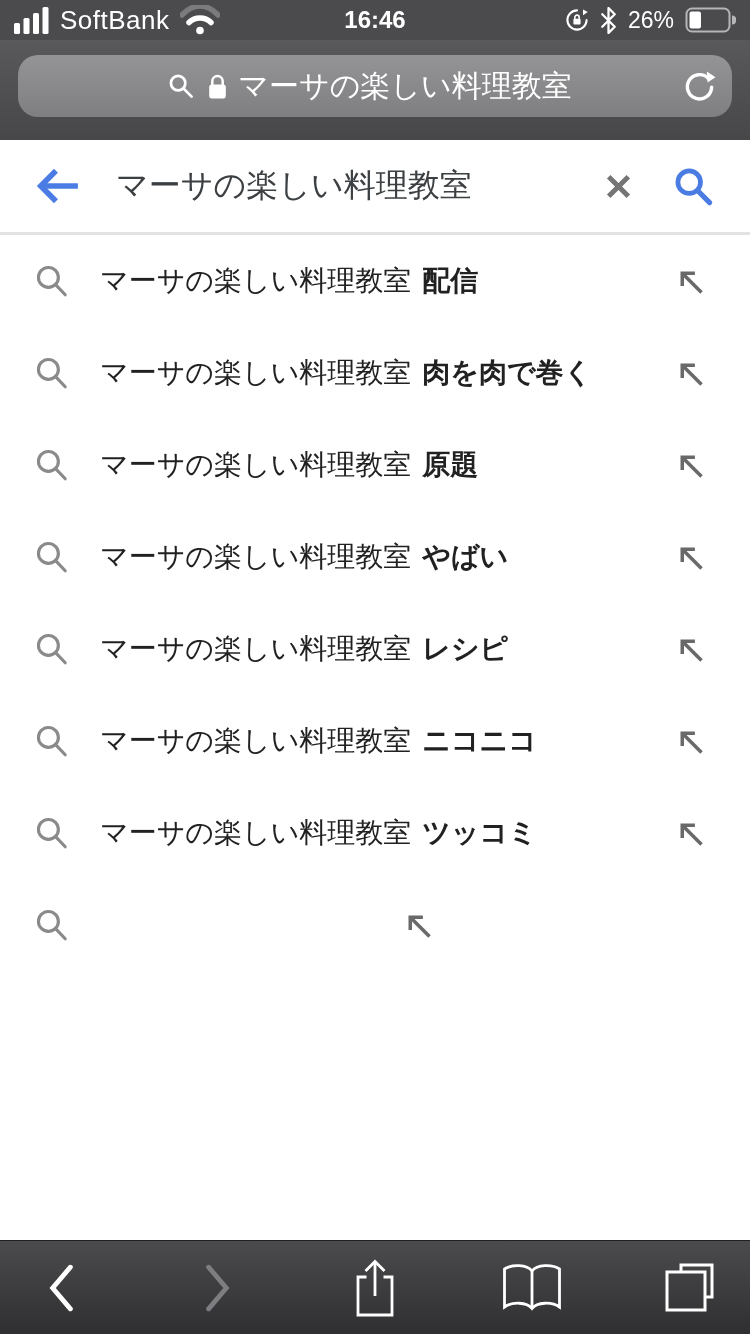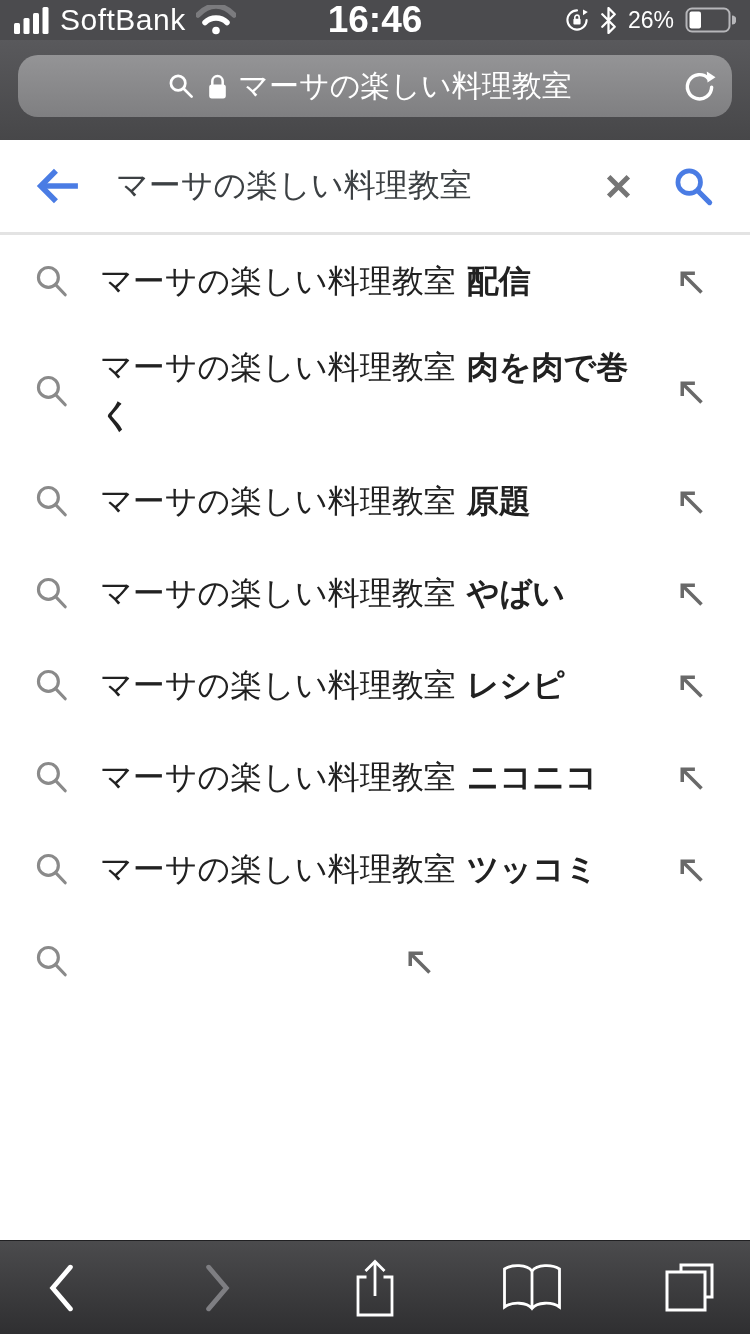--- a/index.html
+++ b/index.html
@@ -3,22 +3,22 @@
 <meta charset="utf-8">
 <style>
   html,body{margin:0;padding:0;background:#000;}
   .phone{position:relative;width:750px;height:1334px;background:#ffffff;overflow:hidden;
          font-family:"Liberation Sans","DejaVu Sans",sans-serif;}
 
   
   .statusbar{position:absolute;top:0;left:0;width:750px;height:40px;background:#4b4b4e;
              display:flex;align-items:center;color:#fff;}
   .sb-left{display:flex;align-items:center;gap:10px;margin-left:14px;}
-  .sb-carrier{font-size:30px;letter-spacing:.5px;}
-  .sb-time{position:absolute;left:0;right:0;text-align:center;font-size:37px;font-weight:700;}
+  .sb-carrier{font-size:26px;letter-spacing:.5px;}
+  .sb-time{position:absolute;left:0;right:0;text-align:center;font-size:24px;font-weight:700;}
   .sb-right{display:flex;align-items:center;gap:11px;position:absolute;right:14px;top:0;height:40px;}
   .sb-batt-pct{font-size:23px;}
   .icon{display:inline-flex;align-items:center;justify-content:center;line-height:0;}
 
   
   .chrome{position:absolute;top:40px;left:0;width:750px;height:100px;
           background:linear-gradient(#59595c,#474749);}
   .urlfield{position:absolute;top:15px;left:18px;right:18px;height:62px;border-radius:20px;
             background:linear-gradient(#949496,#7f7f81);display:flex;align-items:center;justify-content:center;
             color:#fff;}
@@ -32,21 +32,21 @@
   .hdr-back{margin-left:34px;width:46px;display:flex;justify-content:center;}
   .hdr-query{margin-left:36px;flex:1;font-size:32px;color:#3c4043;white-space:nowrap;overflow:hidden;}
   .hdr-clear{width:60px;display:flex;justify-content:center;margin-right:12px;}
   .hdr-search{width:66px;display:flex;justify-content:center;margin-right:24px;}
   .hdr-divider{position:absolute;top:232px;left:0;width:750px;height:3px;background:#e3e3e3;}
 
   
   .suggestions{position:absolute;top:235px;left:0;width:750px;background:#fff;}
   .row{display:flex;align-items:center;min-height:92px;padding:0;}
   .row-mag{width:86px;flex:0 0 86px;display:flex;justify-content:center;align-items:center;padding-left:18px;box-sizing:border-box;}
-  .row-text{width:530px;flex:0 0 530px;margin-left:14px;font-size:32px;color:#212121;line-height:48px;padding:16px 0;}
+  .row-text{width:530px;flex:0 0 530px;margin-left:14px;font-size:28px;color:#212121;line-height:48px;padding:16px 0;}
   .sfx{font-weight:700;margin-left:11px;}
   .row-arrow{flex:1;display:flex;justify-content:center;align-items:center;}
 
   
   .toolbar{position:absolute;bottom:0;left:0;width:750px;height:94px;
            background:linear-gradient(#4b4b4d,#2f2f31);border-top:1px solid #202022;box-sizing:border-box;
            display:flex;align-items:center;justify-content:space-between;padding:0 26px;}
   .tb-btn{display:flex;align-items:center;justify-content:center;width:70px;height:94px;}
 </style>
 </head>

